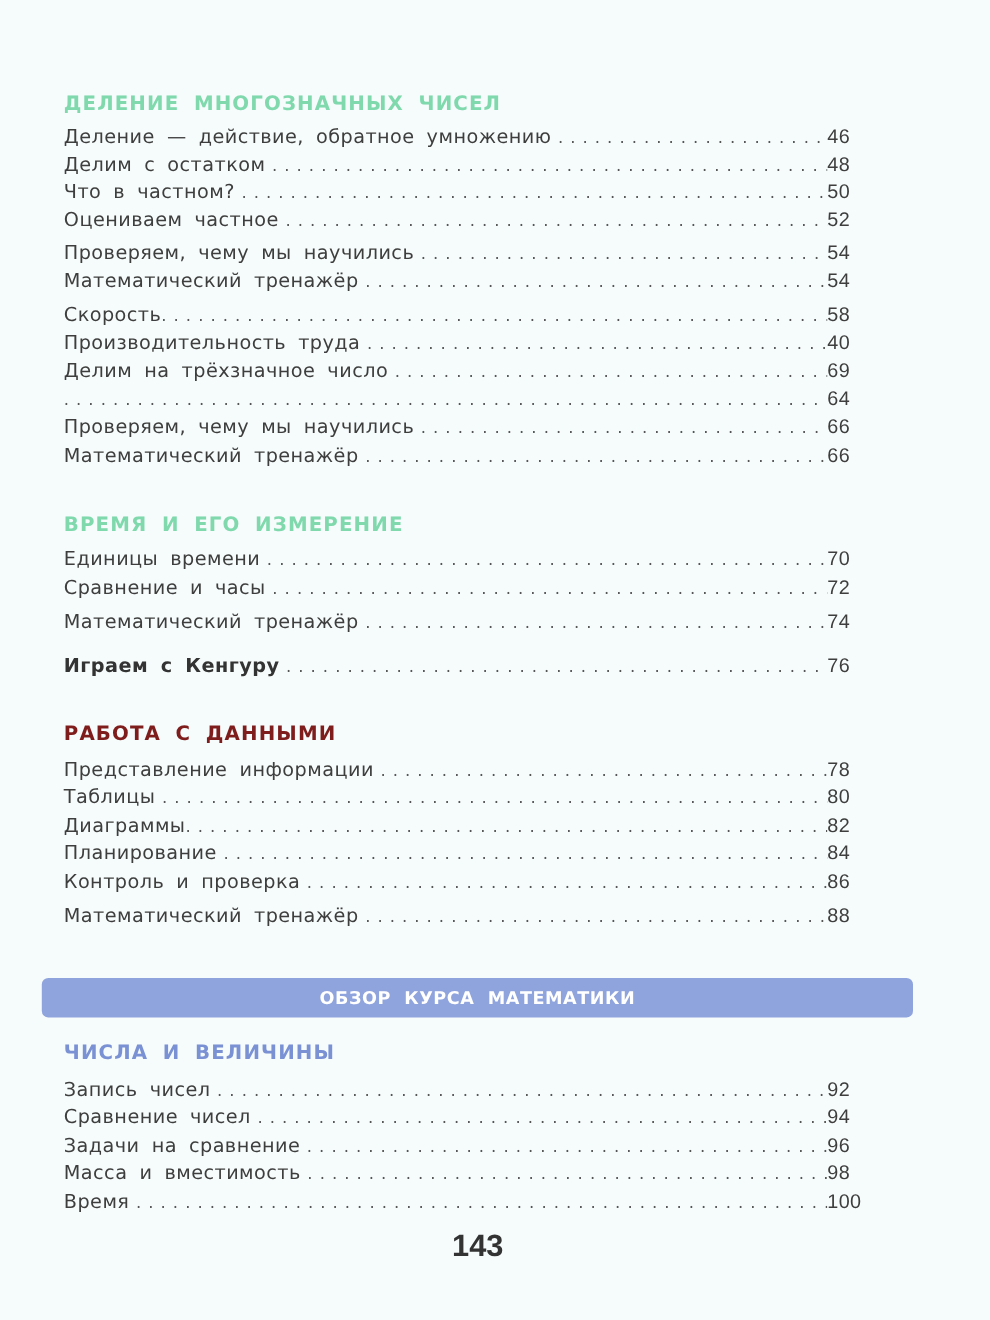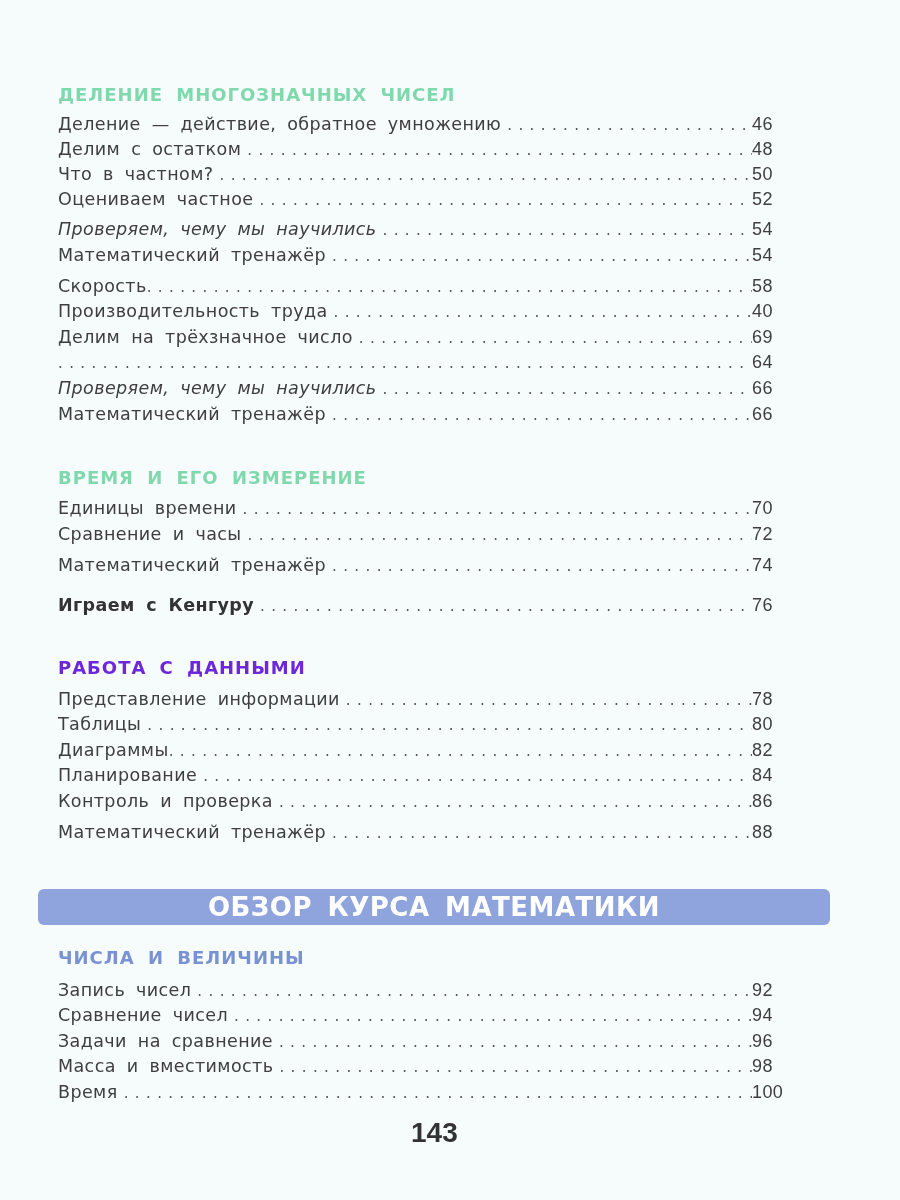--- a/index.html
+++ b/index.html
@@ -16,37 +16,37 @@
     font-family:"DejaVu Sans", sans-serif;
     font-weight:bold; font-size:18px; letter-spacing:1px;
     word-spacing:6px;
   }
   .row {
     position:absolute; left:58px; width:746px; height:24px;
     display:flex; align-items:baseline;
     font-size:17.5px; word-spacing:5px; letter-spacing:0.4px;
   }
   .row .title { white-space:nowrap; padding-right:6px;text-align:center; }
-  .row .title.italic { font-style:italic; }
+  .row .title.italic { }
   .row .title.bold { font-weight:bold; color:#333; }
   .row .dots {
     flex:1; overflow:hidden; white-space:nowrap;
     letter-spacing:6.4px; color:#555; font-size:15px;
   }
   .row .page-num {
     width:52px; white-space:nowrap; font-size:18px;
     font-family:"Liberation Sans", sans-serif;
   }
   .banner {
     position:absolute; left:38px; top:889px; width:792px; height:36px;
     background:#8fa3dd; border-radius:6px;
     display:flex; align-items:center; justify-content:center;
   }
   .banner span {
-    color:#fff; font-weight:bold; font-size:26px; letter-spacing:0.5px; word-spacing:6px;
+    color:#fff; font-weight:bold; font-size:16px; letter-spacing:0.5px; word-spacing:6px;
     font-family:"DejaVu Sans", sans-serif;
   }
   .footer-num {
     position:absolute; left:411px; top:1117px;
     font-weight:bold; font-size:28px; color:#333;
     font-family:"Liberation Sans", sans-serif;
   }
 </style>
 </head>
 <body>
@@ -131,21 +131,21 @@
     <span class="title">Математический тренажёр</span>
     <span class="dots">..............................................................</span>
     <span class="page-num">74</span>
   </div>
   <div class="row" style="top:595px">
     <span class="title bold">Играем с Кенгуру</span>
     <span class="dots">..............................................................</span>
     <span class="page-num">76</span>
   </div>
 
-  <div class="heading" style="top:657px;color:#6d28d9">РАБОТА С ДАННЫМИ</div>
+  <div class="heading" style="top:657px;color:#7f1d1d">РАБОТА С ДАННЫМИ</div>
 
   <div class="row" style="top:689px">
     <span class="title">Представление информации</span>
     <span class="dots">..............................................................</span>
     <span class="page-num">78</span>
   </div>
   <div class="row" style="top:714px">
     <span class="title">Таблицы</span>
     <span class="dots">..............................................................</span>
     <span class="page-num">80</span>

